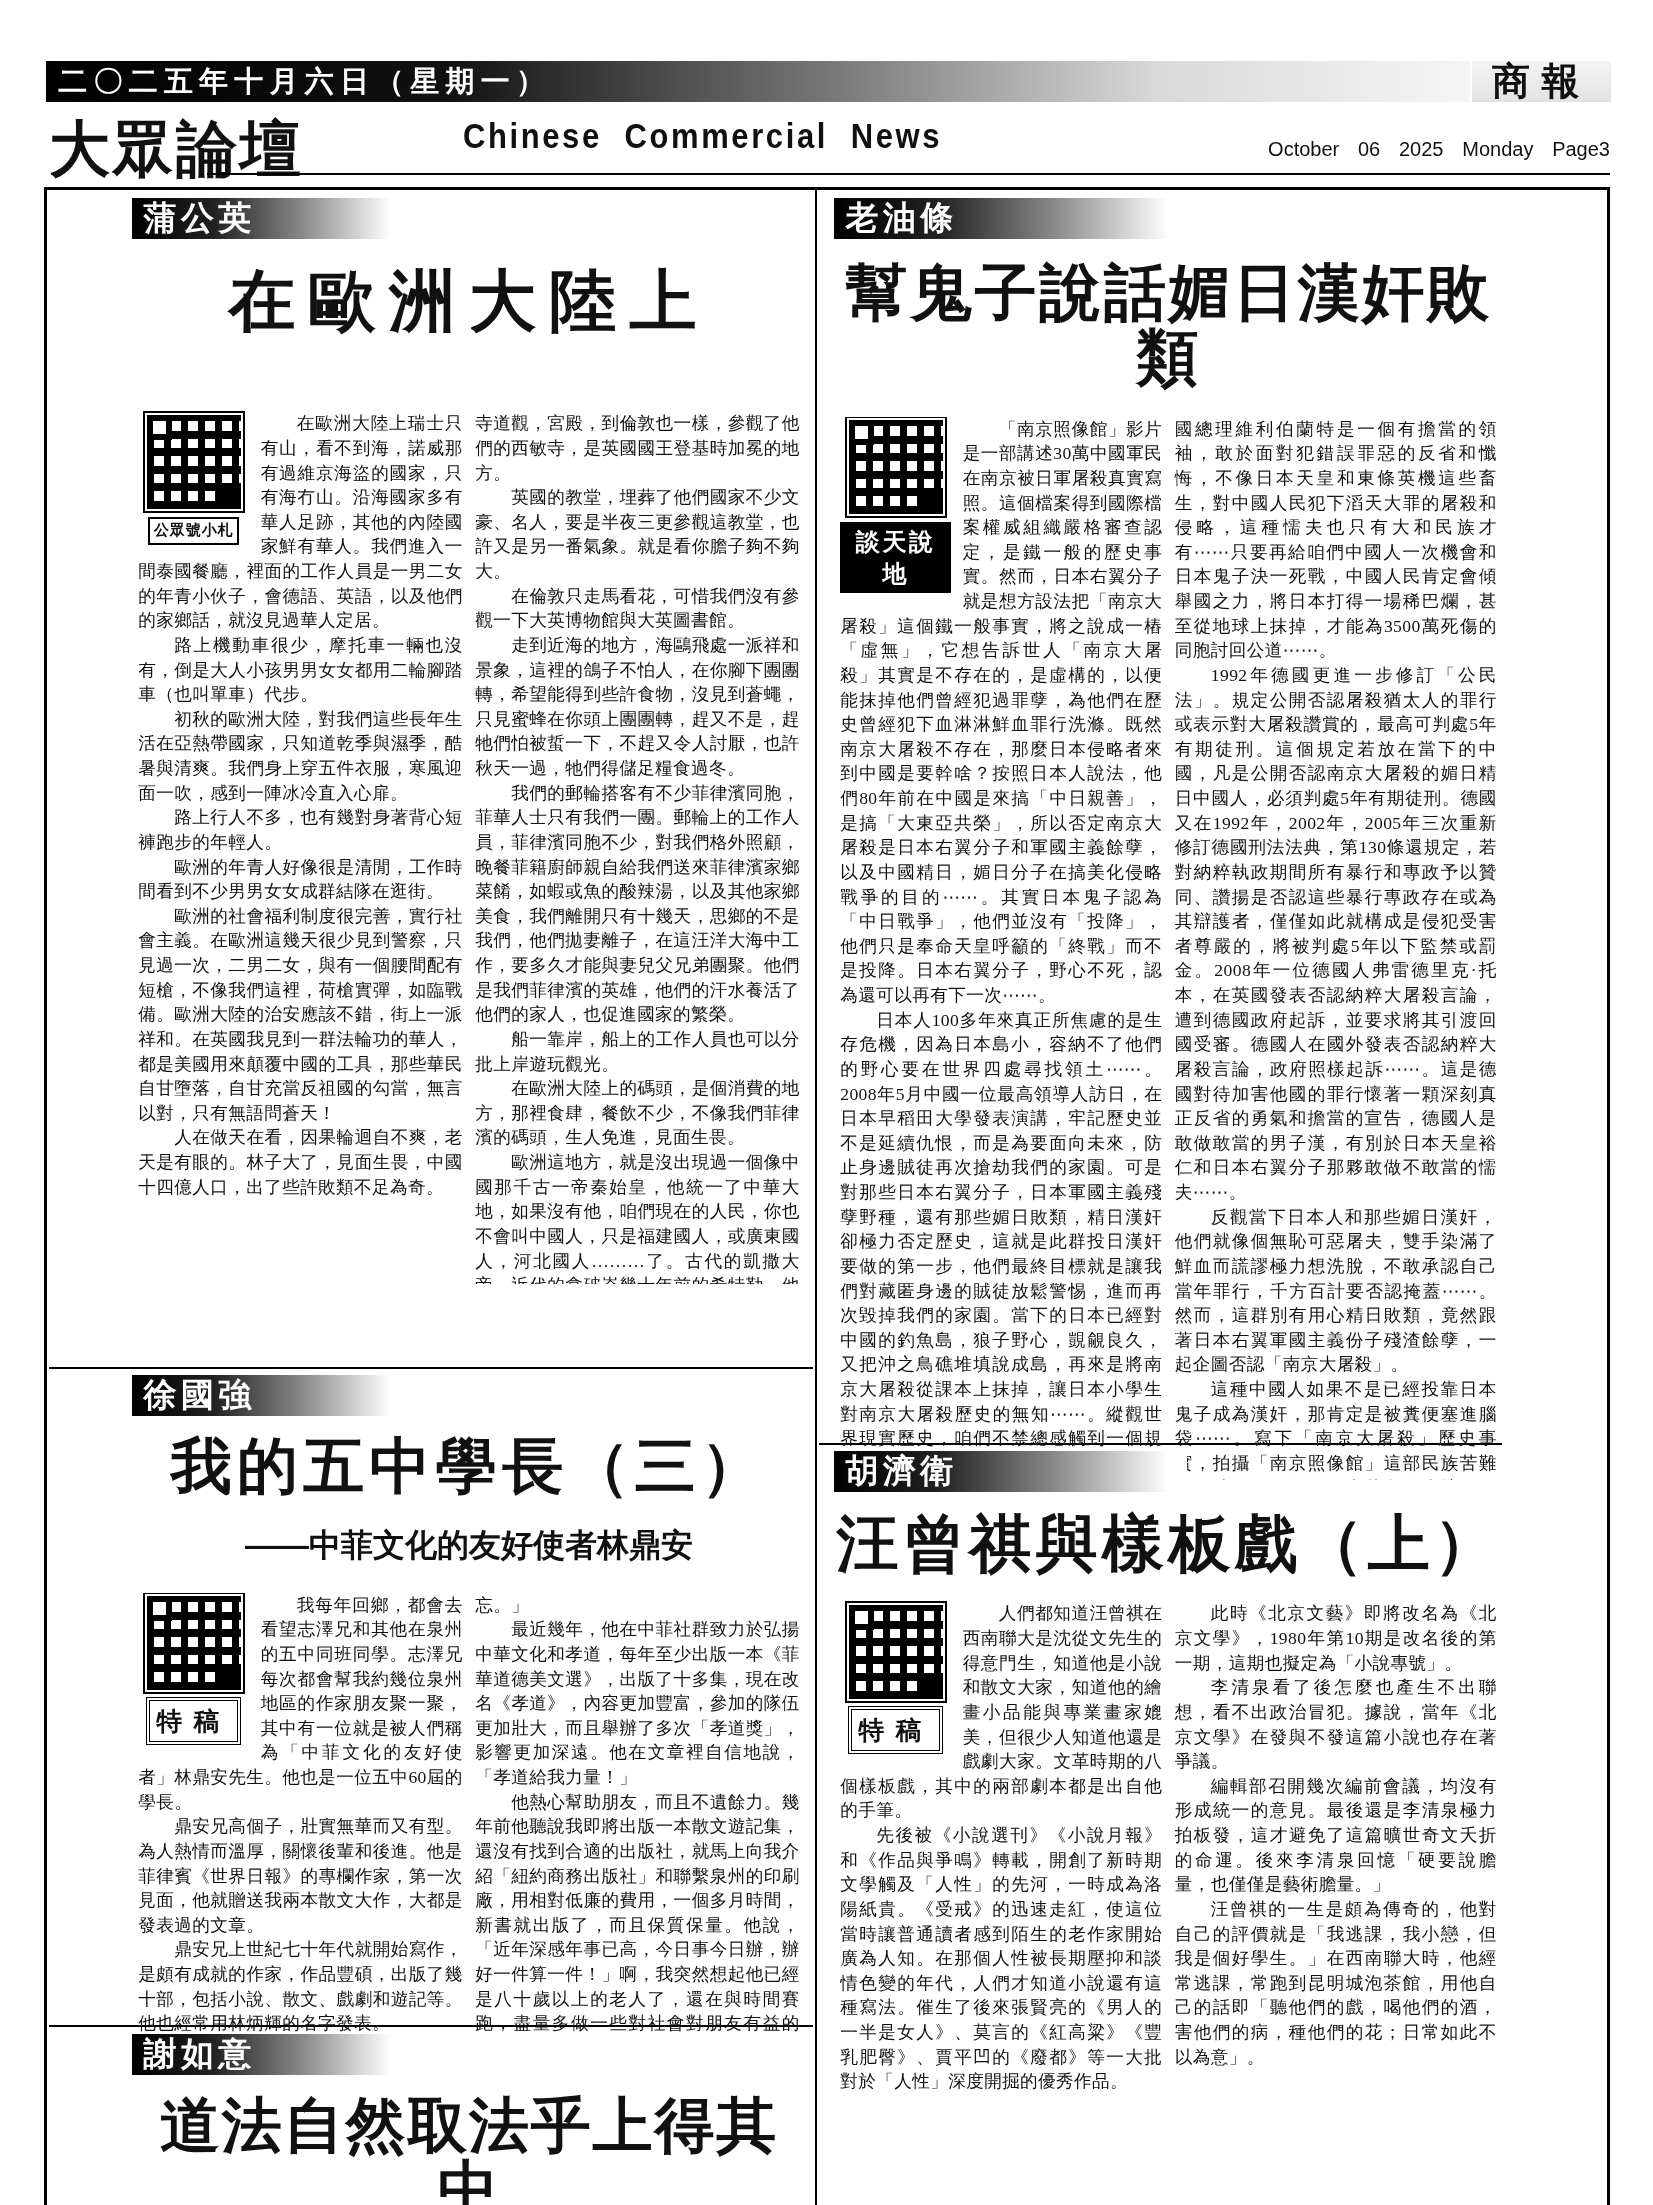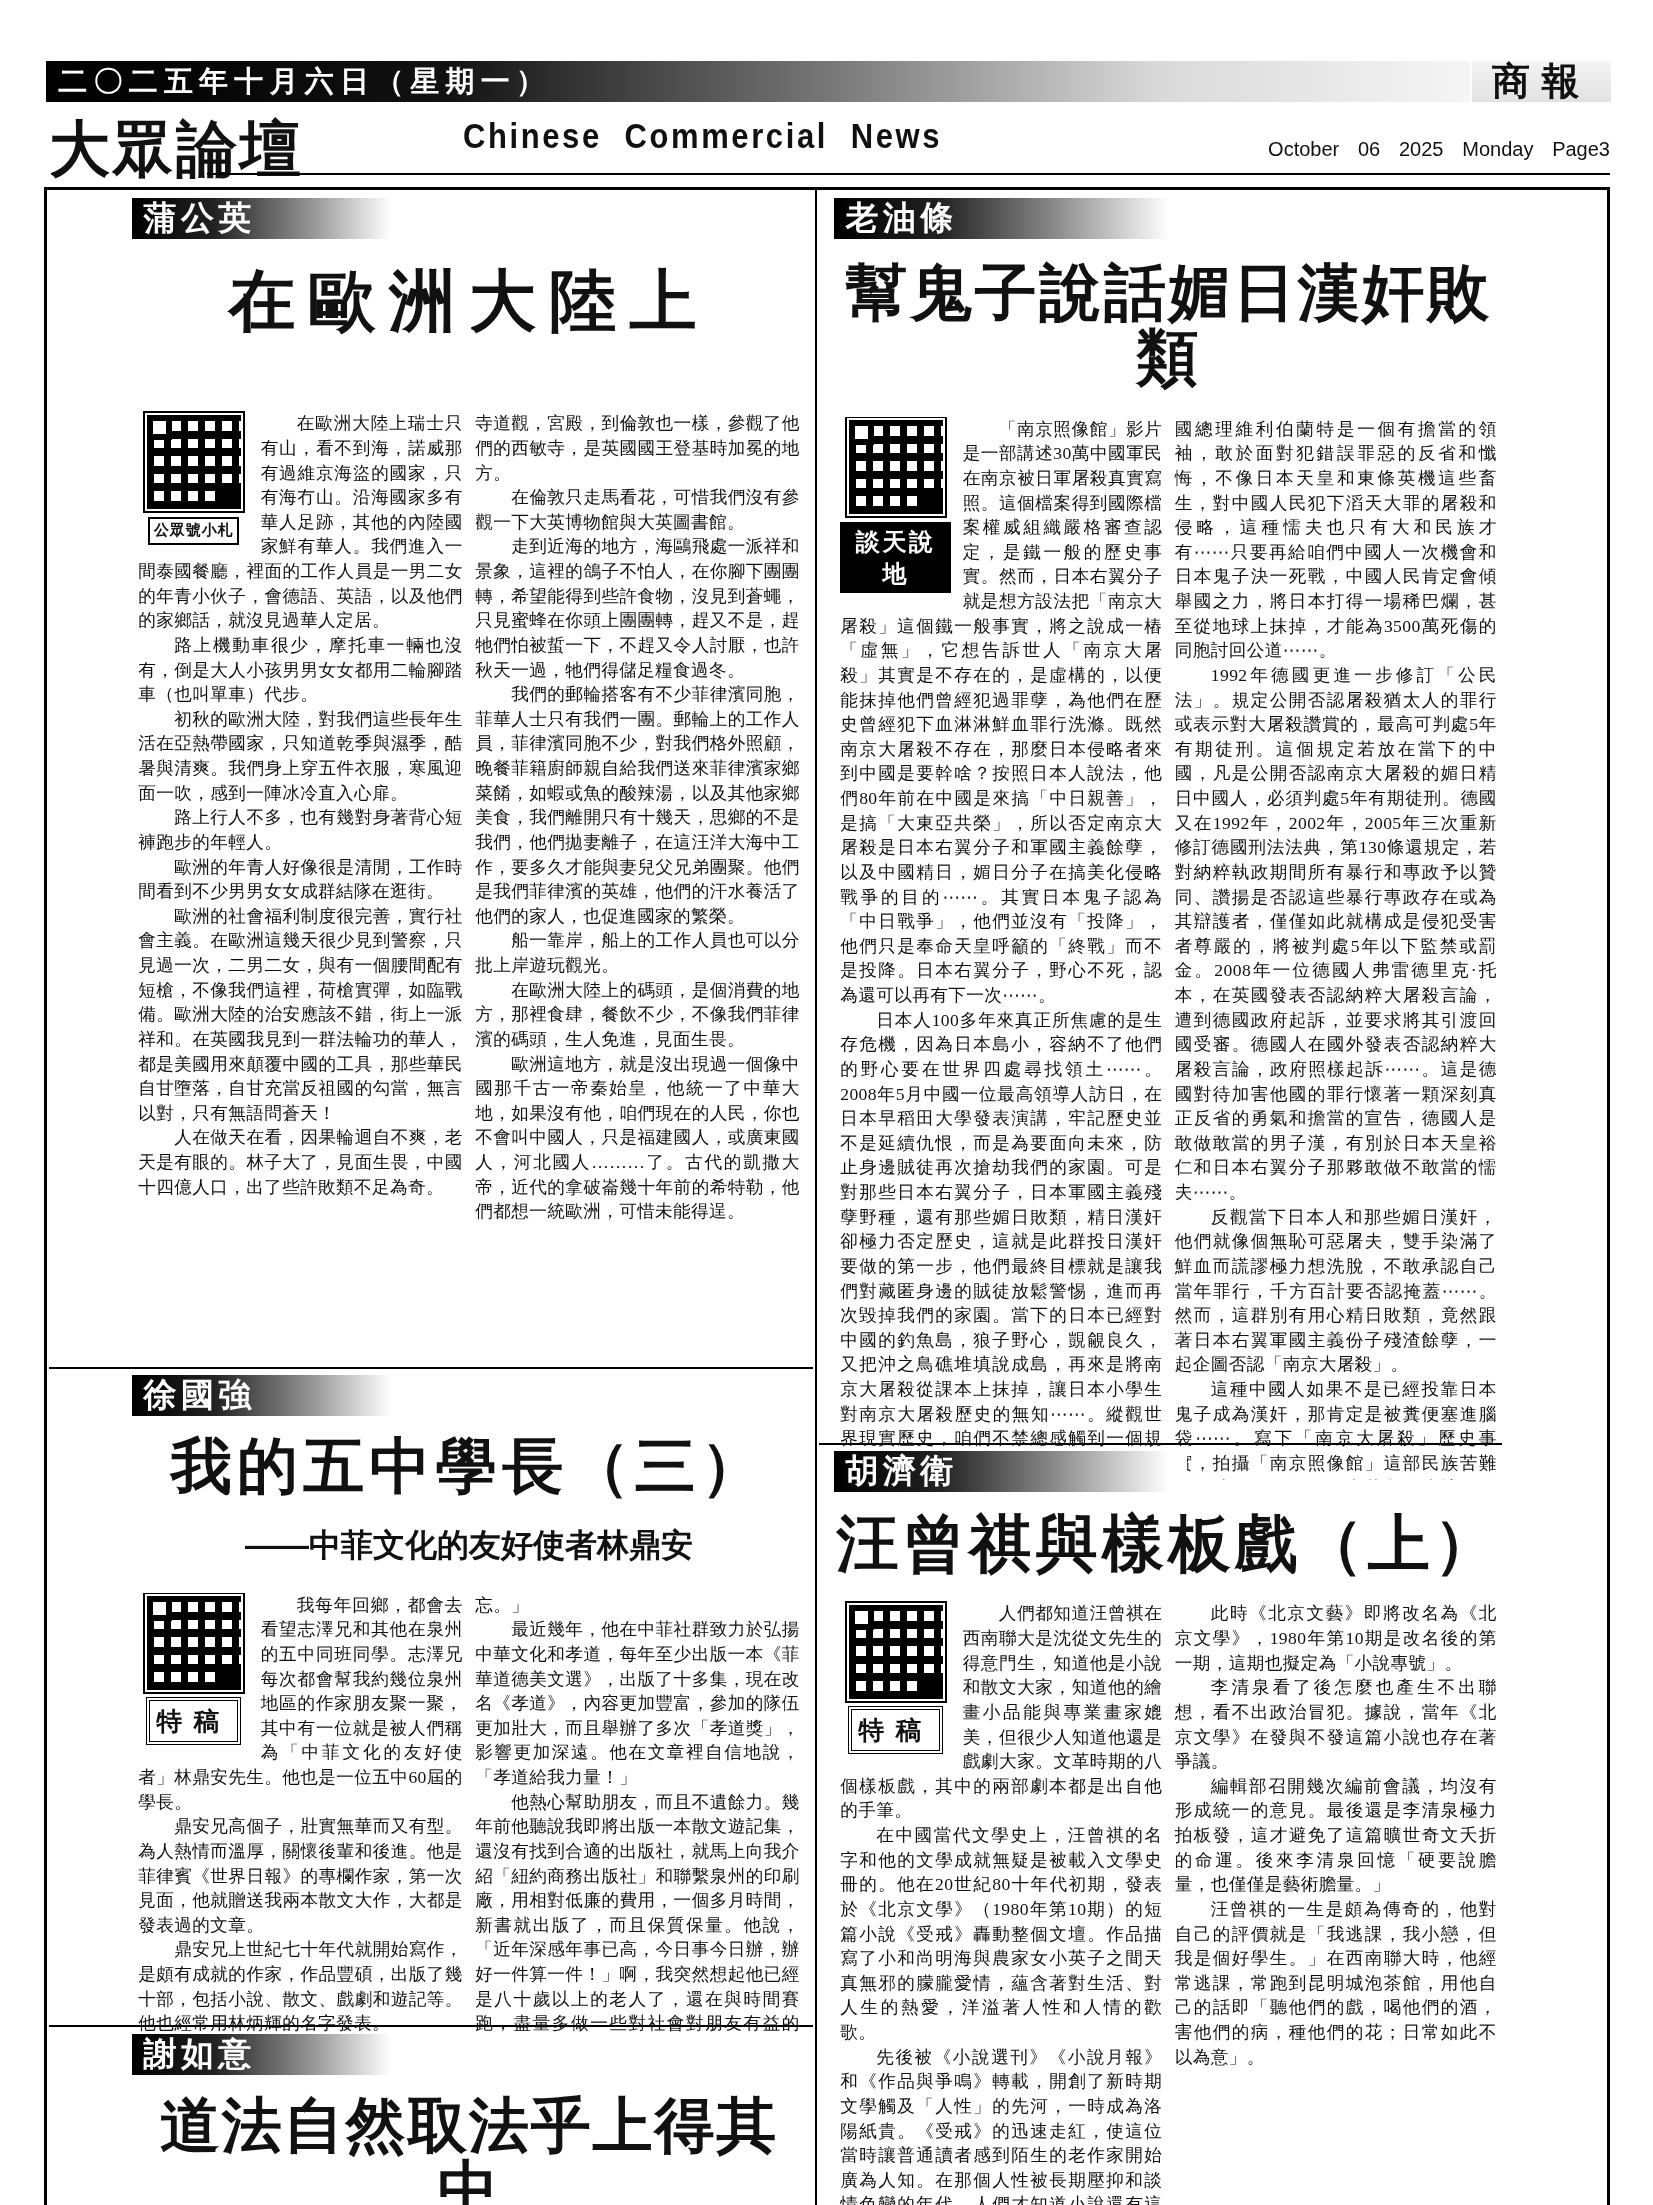--- a/index.html
+++ b/index.html
@@ -123,20 +123,21 @@
             <p class="para">初秋的歐洲大陸，對我們這些長年生活在亞熱帶國家，只知道乾季與濕季，酷暑與清爽。我們身上穿五件衣服，寒風迎面一吹，感到一陣冰冷直入心扉。</p>
             <p class="para">路上行人不多，也有幾對身著背心短褲跑步的年輕人。</p>
             <p class="para">歐洲的年青人好像很是清閒，工作時間看到不少男男女女成群結隊在逛街。</p>
             <p class="para">歐洲的社會福利制度很完善，實行社會主義。在歐洲這幾天很少見到警察，只見過一次，二男二女，與有一個腰間配有短槍，不像我們這裡，荷槍實彈，如臨戰備。歐洲大陸的治安應該不錯，街上一派祥和。在英國我見到一群法輪功的華人，都是美國用來顛覆中國的工具，那些華民自甘墮落，自甘充當反祖國的勾當，無言以對，只有無語問蒼天！</p>
             <p class="para">人在做天在看，因果輪迴自不爽，老天是有眼的。林子大了，見面生畏，中國十四億人口，出了些許敗類不足為奇。</p>
           </div>
       </div>
       <div class="bcol">
         <div>
             <p class="para cont">寺道觀，宮殿，到倫敦也一樣，參觀了他們的西敏寺，是英國國王登基時加冕的地方。</p>
+            <p class="para">英國的教堂，埋葬了他們國家不少文豪、名人，要是半夜三更參觀這教堂，也許又是另一番氣象。就是看你膽子夠不夠大。</p>
             <p class="para">在倫敦只走馬看花，可惜我們沒有參觀一下大英博物館與大英圖書館。</p>
             <p class="para">走到近海的地方，海鷗飛處一派祥和景象，這裡的鴿子不怕人，在你腳下團團轉，希望能得到些許食物，沒見到蒼蠅，只見蜜蜂在你頭上團團轉，趕又不是，趕牠們怕被蜇一下，不趕又令人討厭，也許秋天一過，牠們得儲足糧食過冬。</p>
             <p class="para">我們的郵輪搭客有不少菲律濱同胞，菲華人士只有我們一團。郵輪上的工作人員，菲律濱同胞不少，對我們格外照顧，晚餐菲籍廚師親自給我們送來菲律濱家鄉菜餚，如蝦或魚的酸辣湯，以及其他家鄉美食，我們離開只有十幾天，思鄉的不是我們，他們拋妻離子，在這汪洋大海中工作，要多久才能與妻兒父兄弟團聚。他們是我們菲律濱的英雄，他們的汗水養活了他們的家人，也促進國家的繁榮。</p>
             <p class="para">船一靠岸，船上的工作人員也可以分批上岸遊玩觀光。</p>
             <p class="para">在歐洲大陸上的碼頭，是個消費的地方，那裡食肆，餐飲不少，不像我們菲律濱的碼頭，生人免進，見面生畏。</p>
             <p class="para">歐洲這地方，就是沒出現過一個像中國那千古一帝秦始皇，他統一了中華大地，如果沒有他，咱們現在的人民，你也不會叫中國人，只是福建國人，或廣東國人，河北國人………了。古代的凱撒大帝，近代的拿破崙幾十年前的希特勒，他們都想一統歐洲，可惜未能得逞。</p>
           </div>
 
       </div>
     </div>
@@ -212,21 +213,20 @@
       </div>
     <div class="headline">汪曾祺與樣板戲（上）</div>
     <div class="body2">
       <div class="bcol">
         <div class="qrbox">
           <div class="qr"></div>
           <span class="lbl-double">特稿</span>
         </div>
         <div>
             <p class="para">人們都知道汪曾祺在西南聯大是沈從文先生的得意門生，知道他是小說和散文大家，知道他的繪畫小品能與專業畫家媲美，但很少人知道他還是戲劇大家。文革時期的八個樣板戲，其中的兩部劇本都是出自他的手筆。</p>
-            <p class="para">在中國當代文學史上，汪曾祺的名字和他的文學成就無疑是被載入文學史冊的。他在20世紀80十年代初期，發表於《北京文學》（1980年第10期）的短篇小說《受戒》轟動整個文壇。作品描寫了小和尚明海與農家女小英子之間天真無邪的朦朧愛情，蘊含著對生活、對人生的熱愛，洋溢著人性和人情的歡歌。</p>
             <p class="para">先後被《小說選刊》《小說月報》和《作品與爭鳴》轉載，開創了新時期文學觸及「人性」的先河，一時成為洛陽紙貴。《受戒》的迅速走紅，使這位當時讓普通讀者感到陌生的老作家開始廣為人知。在那個人性被長期壓抑和談情色變的年代，人們才知道小說還有這種寫法。催生了後來張賢亮的《男人的一半是女人》、莫言的《紅高粱》《豐乳肥臀》、賈平凹的《廢都》等一大批對於「人性」深度開掘的優秀作品。</p>
           </div>
       </div>
       <div class="bcol">
         <div>
             <p class="para">此時《北京文藝》即將改名為《北京文學》，1980年第10期是改名後的第一期，這期也擬定為「小說專號」。</p>
             <p class="para">李清泉看了後怎麼也產生不出聯想，看不出政治冒犯。據說，當年《北京文學》在發與不發這篇小說也存在著爭議。</p>
             <p class="para">編輯部召開幾次編前會議，均沒有形成統一的意見。最後還是李清泉極力拍板發，這才避免了這篇曠世奇文夭折的命運。後來李清泉回憶「硬要說膽量，也僅僅是藝術膽量。」</p>
             <p class="para">汪曾祺的一生是頗為傳奇的，他對自己的評價就是「我逃課，我小戀，但我是個好學生。」在西南聯大時，他經常逃課，常跑到昆明城泡茶館，用他自己的話即「聽他們的戲，喝他們的酒，害他們的病，種他們的花；日常如此不以為意」。</p>
           </div>

